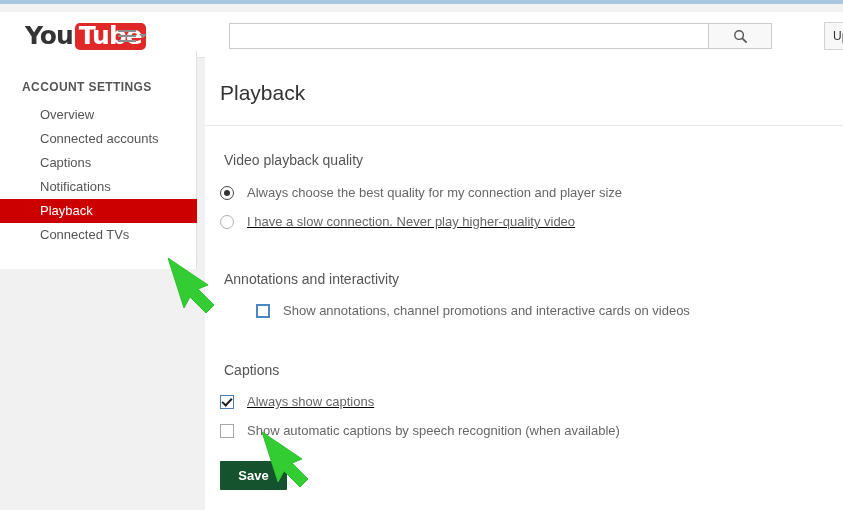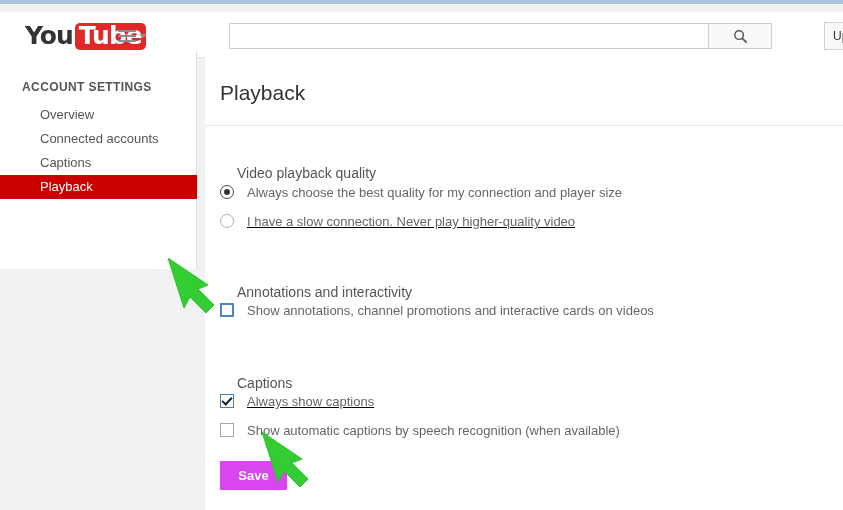--- a/index.html
+++ b/index.html
@@ -201,44 +201,44 @@
     width: 638px; height: 1px;
     background: #e8e8e8;
   }
 
   .section-heading {
     position: absolute;
     left: 15px;
     font-size: 14px;
     color: #555555;
     font-weight: normal;
-    margin: 17px;
+    margin: 4px;
     white-space: nowrap;
   }
   .heading-quality      { top: 97px; }
   .heading-annotations  { top: 216px; text-align: right; }
   .heading-captions     { top: 307px; }
 
   .opt-row {
     position: absolute;
     left: 15px;
     display: flex;
-    align-items: flex-start;
+    align-items: flex-end;
     white-space: nowrap;
   }
   .opt-label {
     font-size: 13px;
     color: #666666;
     margin-left: 13px;
     cursor: default;
   }
 
   .row-q1 { top: 134px; }
   .row-q2 { top: 163px; text-decoration: underline; }
-  .row-ann { top: 252px; }
+  .row-ann { top: 252px; margin-left: 36px; }
   .row-cap1 { top: 343px; text-decoration: underline; }
   .row-cap2 { top: 372px; }
 
   
   .radio {
     width: 14px; height: 14px;
     border-radius: 50%;
     border: 1px solid #b0b0b0;
     background: #ffffff;
     box-sizing: border-box;
@@ -282,21 +282,21 @@
     border: solid #222222;
     border-width: 0 2px 2px 0;
     transform: rotate(43deg);
   }
 
   
   .save-btn {
     position: absolute;
     left: 15px; top: 410px;
     width: 67px; height: 29px;
-    background: #d946ef;
+    background: #14532d;
     color: #ffffff;
     border: none;
     font-family: "Liberation Sans", sans-serif;
     font-size: 13px;
     font-weight: bold;
     cursor: pointer;
     border-radius: 1px;
   }
 
   
@@ -340,21 +340,23 @@
 
     <div class="upload-btn">Upload</div>
   </div>
 
   <div class="sidebar">
     <div class="sidebar-title">ACCOUNT SETTINGS</div>
     <div class="nav-list">
       <div class="nav-item">Overview</div>
       <div class="nav-item">Connected accounts</div>
       <div class="nav-item">Captions</div>
+      <div class="nav-item">Notifications</div>
       <div class="nav-item active">Playback</div>
+      <div class="nav-item">Connected TVs</div>
     </div>
   </div>
 
   <div class="content">
 
     <h1 class="page-title">Playback</h1>
     <div class="title-divider"></div>
 
     <h2 class="section-heading heading-quality">Video playback quality</h2>
 

